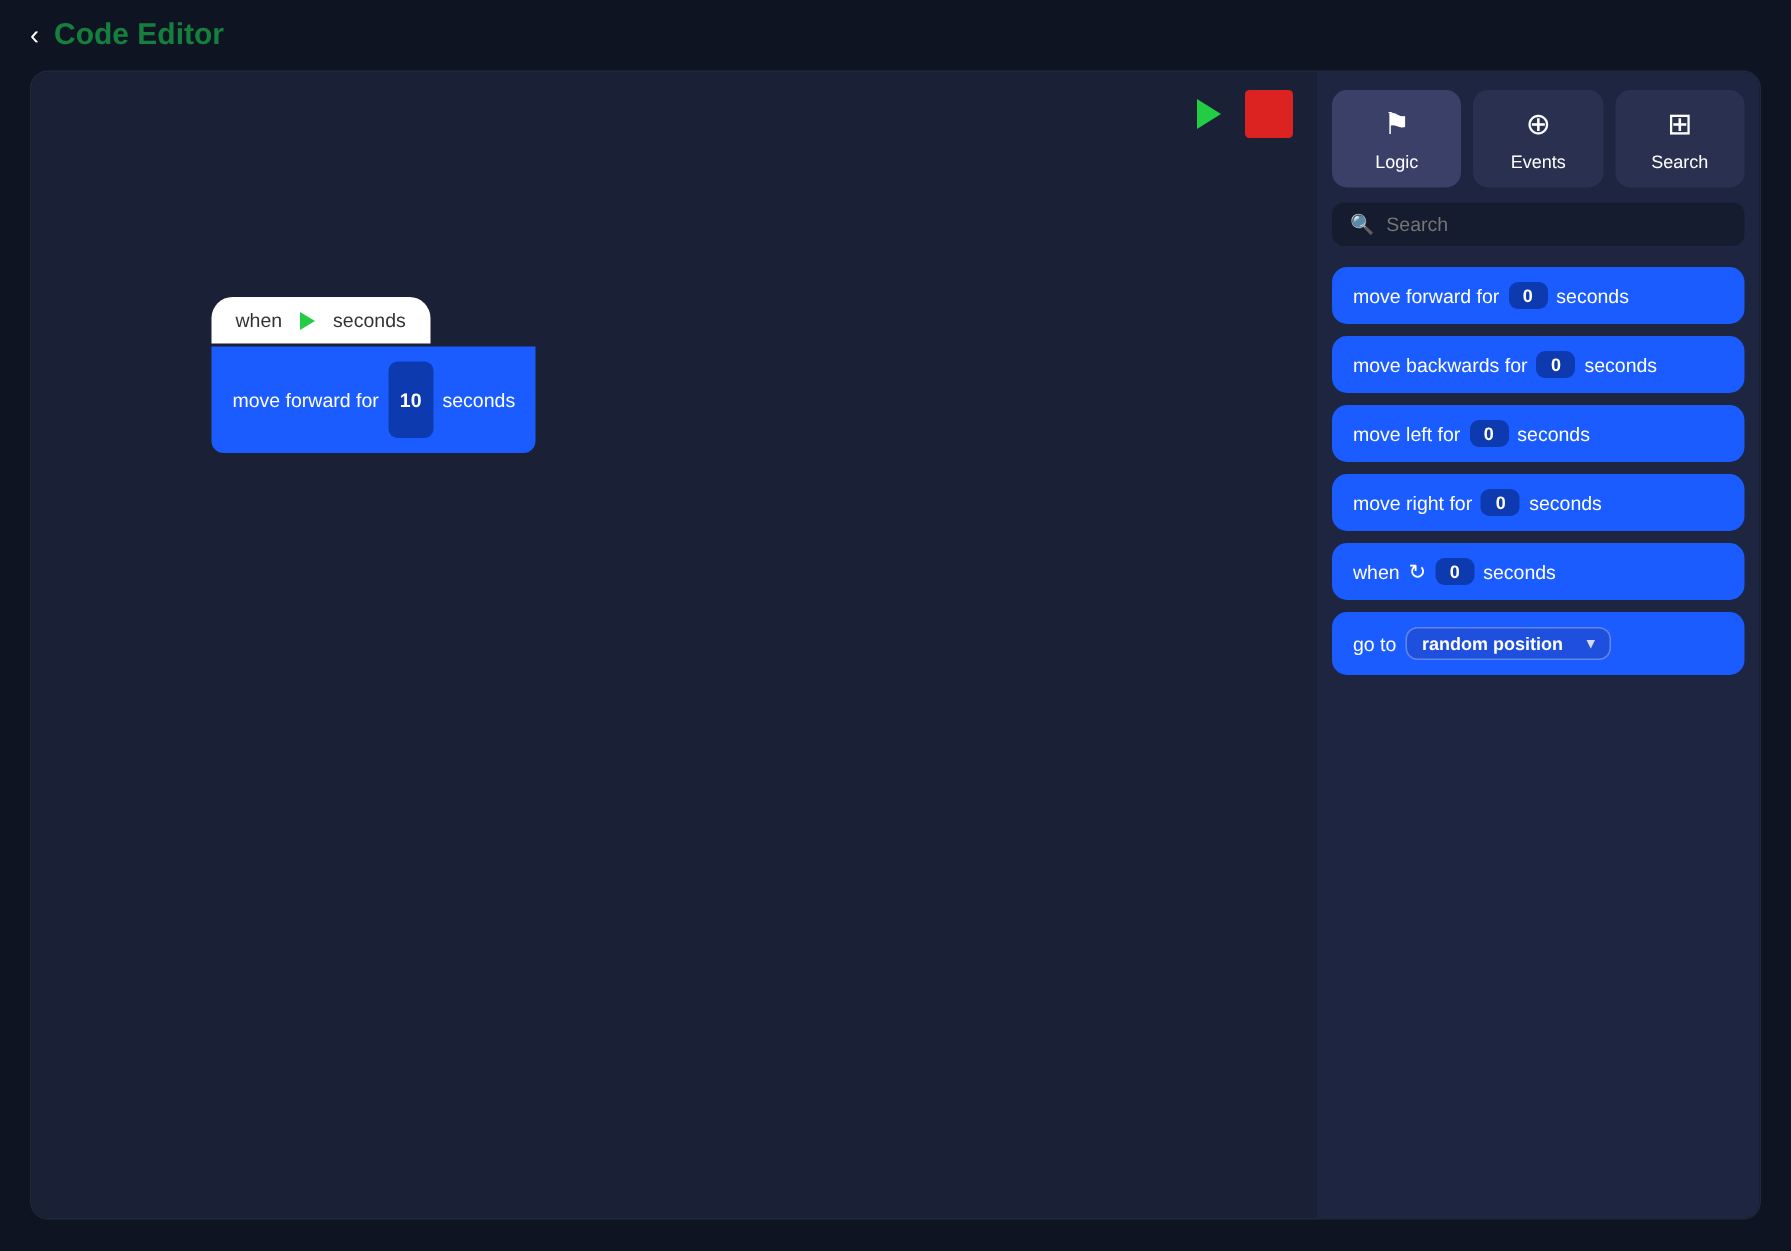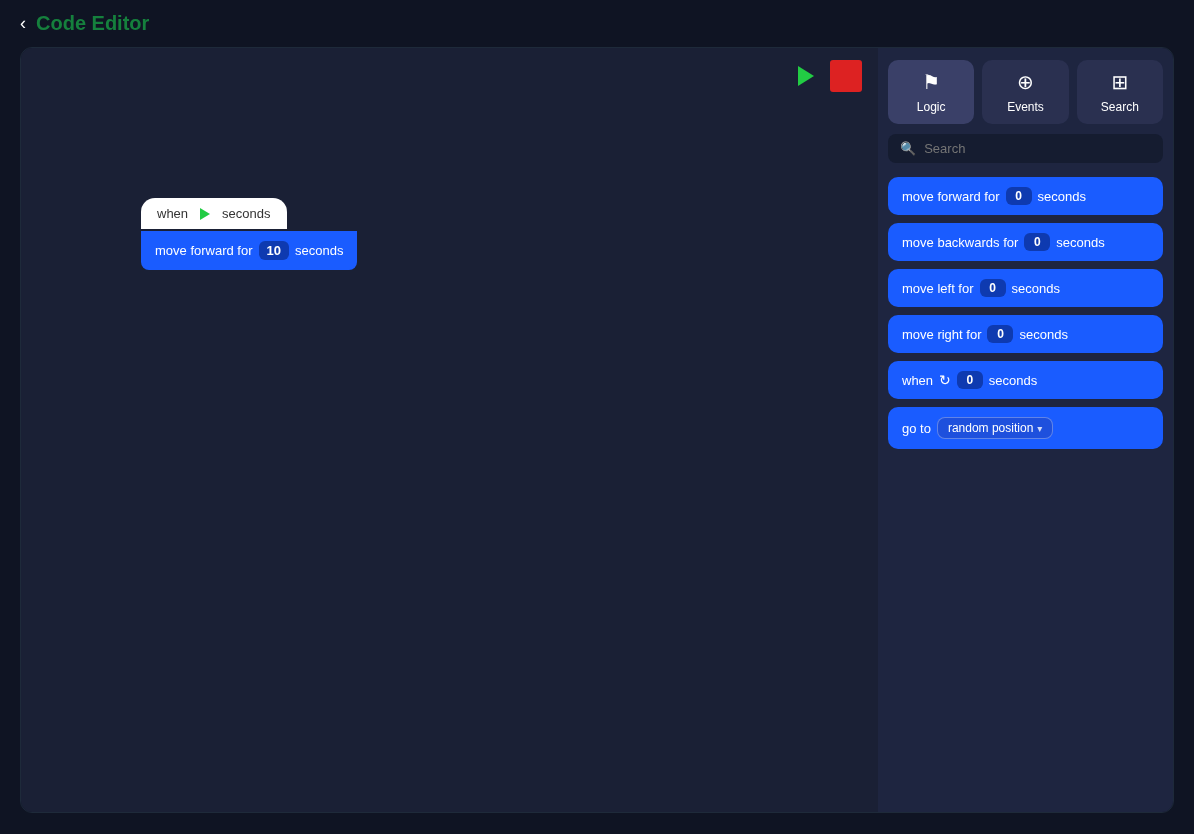--- a/index.html
+++ b/index.html
@@ -123,21 +123,21 @@
       gap: 6px;
       font-size: 13px;
       color: #ffffff;
       font-weight: 500;
       margin-top: 2px;
     }
 
     .block-value-badge {
       background: #0e3ab0;
       border-radius: 6px;
-      padding: 2px 8px;
+      padding: 18px 8px;
       font-size: 13px;
       font-weight: 600;
       color: #ffffff;
       min-width: 28px;
       text-align: center;
     }
 
     
     .right-panel {
       width: 295px;
@@ -246,21 +246,22 @@
 
     .dropdown-badge {
       background: #1e50dd;
       border: 1px solid rgba(255,255,255,0.3);
       border-radius: 8px;
       padding: 3px 10px 3px 10px;
       font-size: 12px;
       color: #ffffff;
       display: flex;
       align-items: center;
-      gap: 4px;
+      gap: 16px;
+      font-weight: bold;
     }
 
     .dropdown-arrow {
       font-size: 10px;
       opacity: 0.8;
     }
 
     .turn-icon {
       font-size: 14px;
     }

